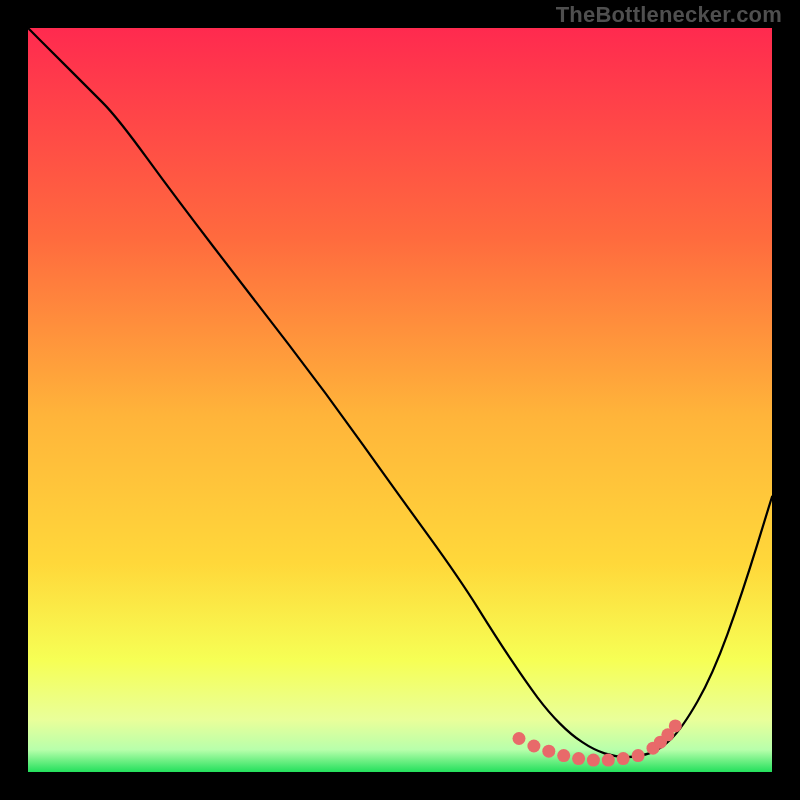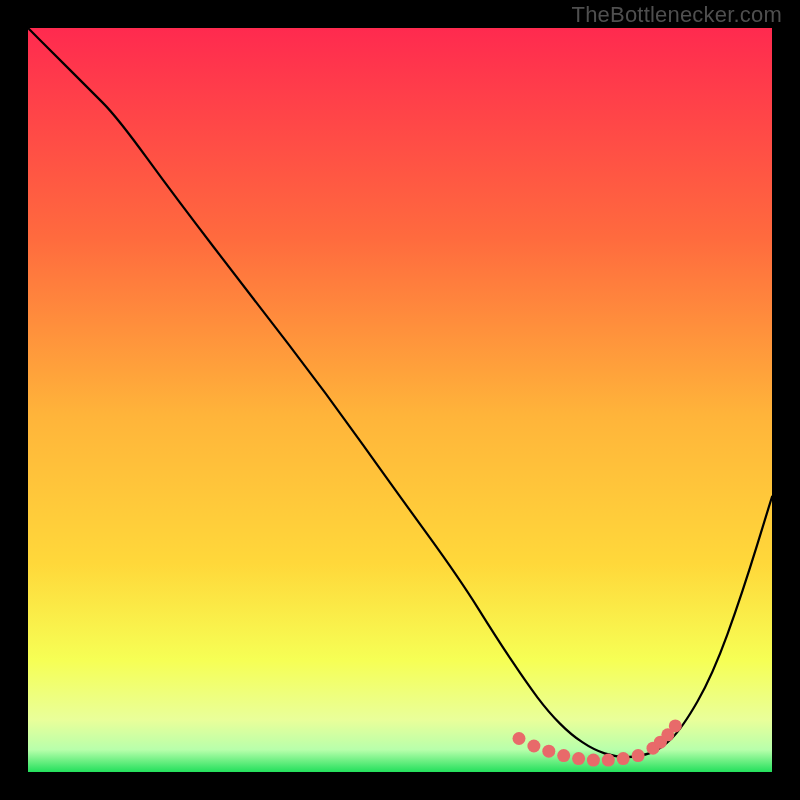--- a/index.html
+++ b/index.html
@@ -18,21 +18,21 @@
     width: 800px;
     height: 800px;
     background: #000000;
   }
   .watermark {
     position: absolute;
     top: 2px;
     right: 18px;
     color: #4f4f4f;
     font-size: 22px;
-    font-weight: 400;
+    font-weight: 700;
     letter-spacing: 0.2px;
   }
   .plot {
     position: absolute;
     left: 28px;
     top: 28px;
     width: 744px;
     height: 744px;
   }
   .plot svg {

